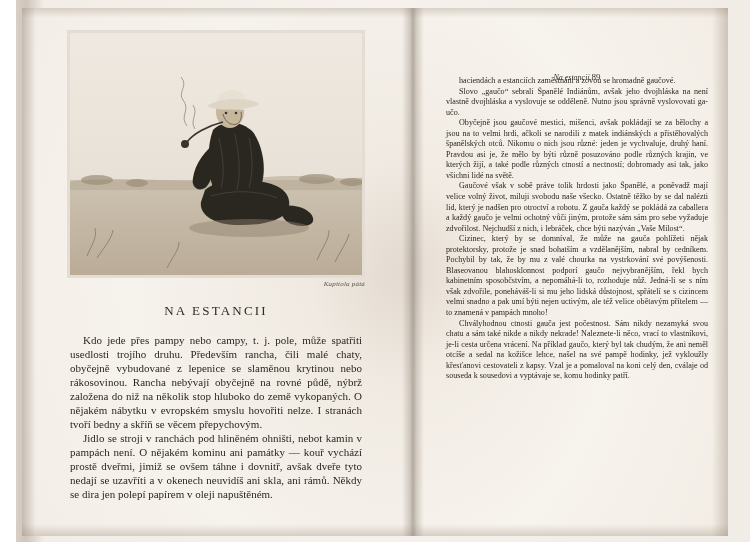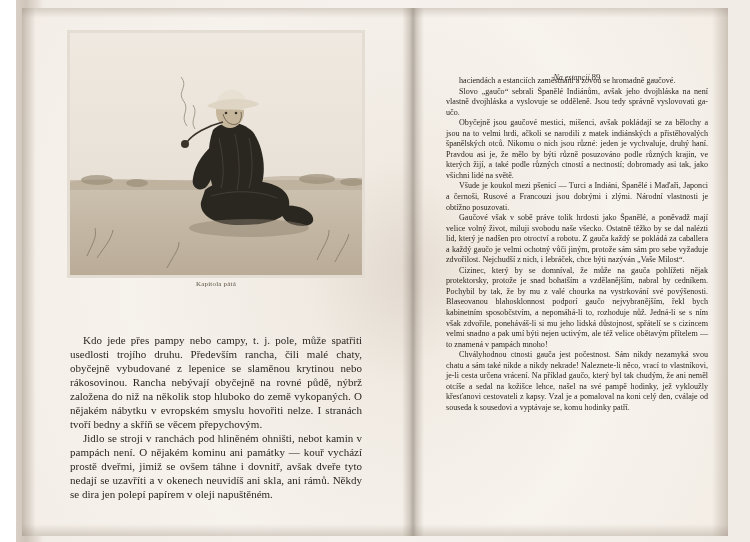--- a/index.html
+++ b/index.html
@@ -80,22 +80,23 @@
     background: #efe9e1;
     overflow: hidden;
   }
   .plate svg { display: block; }
 
   .plate-caption {
     position: absolute;
     left: 45px;
     top: 272px;
     width: 298px;
-    text-align: center;
+    text-align: right;
     font-size: 7px;
+    font-style: italic;
     color: #5d5347;
     letter-spacing: .2px;
   }
   .chapter-title {
     position: absolute;
     left: 45px;
     top: 295px;
     width: 298px;
     text-align: center;
     font-size: 13px;
@@ -255,20 +256,21 @@
             <path d="M250 230 C256 216,262 210,262 200"></path>
             <path d="M268 232 C274 220,280 212,282 204"></path>
             <path d="M100 238 C106 226,112 220,112 212"></path>
           </g>
 
           <rect x="0" y="0" width="298" height="248" fill="none" stroke="#e4ddd3" stroke-width="6"></rect>
         </svg>
       </div>
 
       <div class="plate-caption">Kapitola pátá</div>
+      <div class="chapter-title">NA ESTANCII</div>
 
       <div class="left-body">
         <p>Kdo jede přes pampy nebo campy, t. j. pole, může spatřiti usedlosti trojího druhu. Především rancha, čili malé chaty, obyčejně vybudované z lepenice se slaměnou krytinou nebo rákosovinou. Rancha nebývají obyčejně na rovné půdě, nýbrž založena do niž na několik stop hluboko do země vykopaných. O nějakém nábytku v evropském smyslu hovořiti nelze. I stranách tvoří bedny a skříň se věcem přepychovým.</p>
         <p>Jidlo se stroji v ranchách pod hliněném ohništi, nebot ka­min v pampách není. O nějakém kominu ani památky — kouř vychází prostě dveřmi, jimiž se ovšem táhne i dovnitř, avšak dveře tyto nedají se uzavříti a v okenech neuvidíš ani skla, ani rámů. Někdy se dira jen polepí papírem v oleji napuštěném.</p>
       </div>
 
       <div class="edge-left"></div>
     </div>
 
     <div class="page page-right">
@@ -277,23 +279,22 @@
 
     <div class="gutter"></div>
 
     <div class="running-head">
       <span>Na estancii.</span>
       <span class="folio">89</span>
     </div>
 
     <div class="right-body">
       <p>haciendách a estanciích zaměstnáni a zovou se hromadně gaučové.</p>
-      <p>Slovo „gaučo“ sebrali Španělé Indiánům, avšak jeho dvojhláska na není vlastně dvojhláska a vyslovuje se odděleně. Jsou tedy správně vyslovovati ga-učo.</p>
+      <p>Slovo „gaučo“ sebrali Španělé Indiánům, avšak jeho dvojhláska na není vlastně dvojhláska a vyslovuje se odděleně. Nutno jsou správně vyslovovati ga-učo.</p>
       <p>Obyčejně jsou gaučové mestici, mišenci, avšak pokládají se za bělochy a jsou na to velmi hrdi, ačkoli se narodili z matek indiánských a přistěhovalých španělských otců. Nikomu o nich jsou různé: jeden je vychvaluje, druhý haní. Pravdou asi je, že mělo by býti různě posuzováno podle různých krajin, ve kterých žijí, a také podle různých ctností a nectností; dobromady asi tak, jako všichni lidé na světě.</p>
-      <p>Všude je koukol mezi pšenicí — Turci a Indiáni, Španělé i Maďaři, Japonci a černoši, Rusové a Francouzi jsou dobrými i zlými. Národní vlastnosti je obtížno posuzovati.</p>
       <p>Gaučové však v sobě práve tolik hrdosti jako Španělé, a poněvadž mají velice volný život, miluji svobodu naše všecko. Ostatně těžko by se dal nalézti lid, který je nadšen pro otroctví a robotu. Z gauča každý se pokládá za caballera a každý gaučo je velmi ochotný vůči jiným, protože sám sám pro sebe vyžaduje zdvořilost. Nejchudší z nich, i lebráček, chce býti nazýván „Vaše Milost“.</p>
       <p>Cizinec, který by se domníval, že může na gauča pohlížeti nějak protektorsky, protože je snad bohatším a vzdělanějším, nabral by cedníkem. Pochybil by tak, že by mu z valé chourka na vystrkování své povýšenosti. Blaseovanou blahosklonnost podporí gaučo nejvybranějším, řekl bych kabinetním sposobčstvím, a nepomáhá-li to, rozhoduje nůž. Jedná-li se s ním však zdvořile, poneháváš-li si mu jeho lidská důstojnost, spřátelí se s cizincem velmi snadno a pak umí býti nejen uctivým, ale též velice obětavým přítelem — to znamená v pampách mnoho!</p>
       <p>Chvályhodnou ctnosti gauča jest počestnost. Sám nikdy nezamyká svou chatu a sám také nikde a nikdy nekrade! Naleznete-li něco, vrací to vlastníkovi, je-li cesta určena vrácení. Na příklad gaučo, který byl tak chudým, že ani neměl otcíše a sedal na kožišce lehce, našel na své pampě hodinky, jež vykloužly křesťanovi cestovateli z kapsy. Vzal je a pomaloval na koni celý den, cválaje od souseda k sousedovi a vyptávaje se, komu hodinky patří.</p>
     </div>
 
     <div class="edge-top"></div>
     <div class="edge-bottom"></div>
   </div>
 </div>
 

